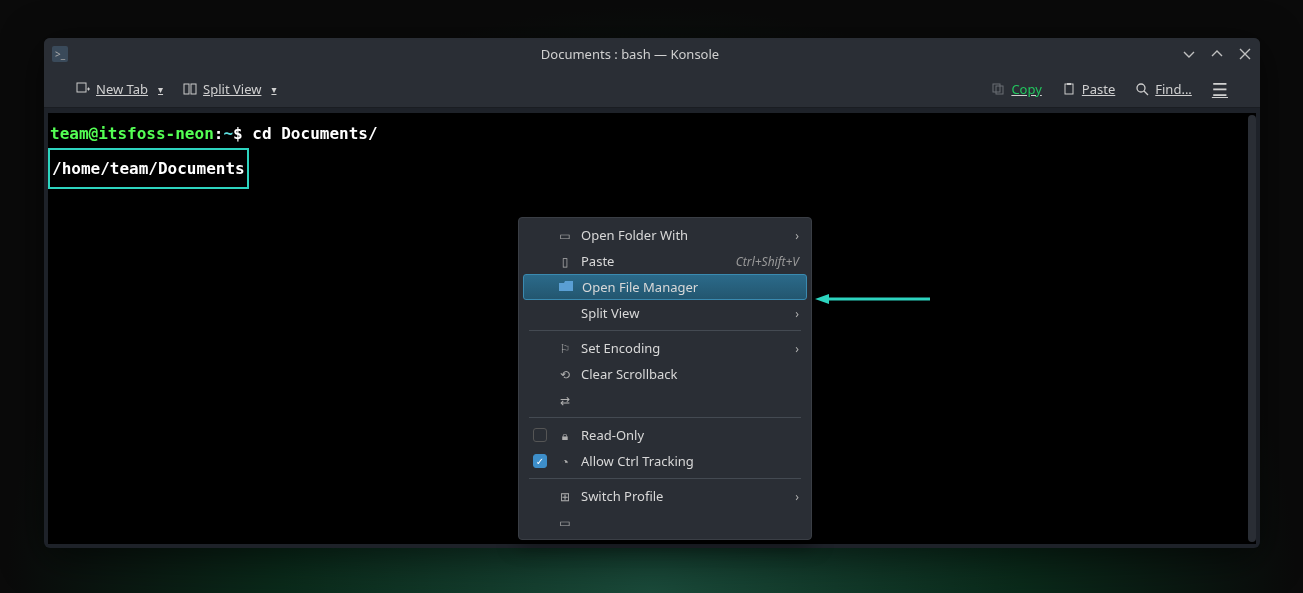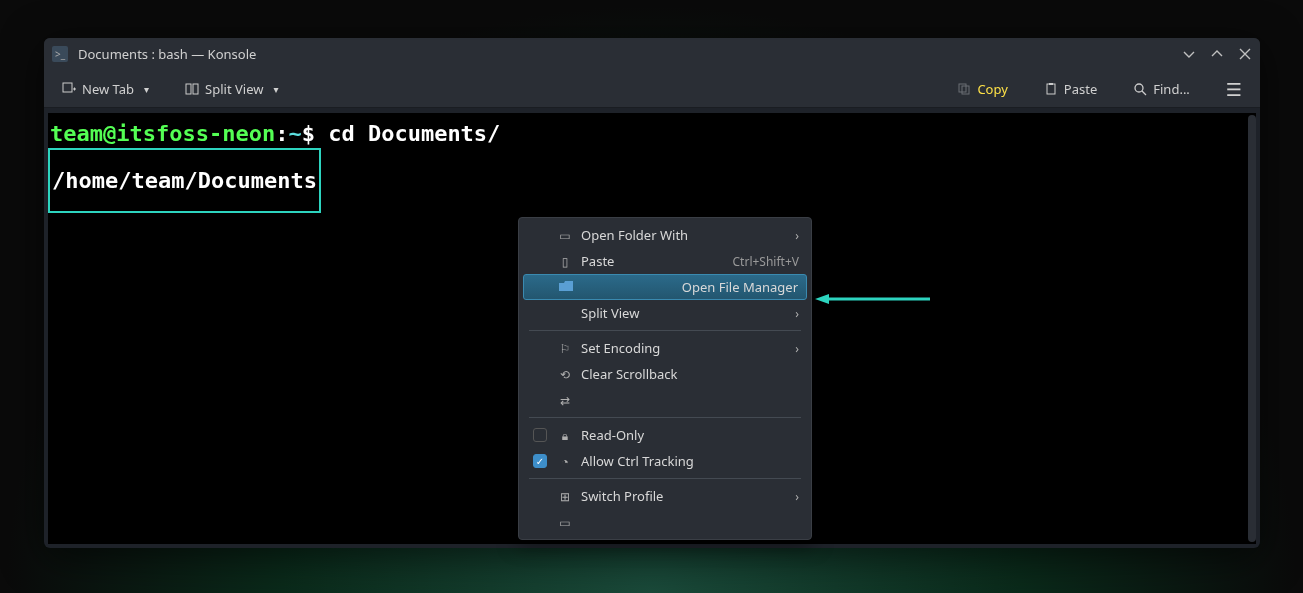--- a/index.html
+++ b/index.html
@@ -40,72 +40,73 @@
   width: 16px; height: 16px;
   background: #3a4a5a;
   border-radius: 2px;
   display: flex;
   align-items: center;
   justify-content: center;
   margin-right: 10px;
   font-size: 10px;
   color: #aaa;
 }
-.titlebar-title { flex: 1; }
+.titlebar-title { flex: 1; text-align: center; }
 .win-btns { display: flex; gap: 14px; align-items: center; }
 .win-btn { width: 14px; height: 14px; display:flex; align-items:center; justify-content:center; color:#c0c0c0; cursor:pointer; font-size:13px; }
 .toolbar {
   height: 38px;
   background: #2a2e35;
   display: flex;
   align-items: center;
-  padding: 0 10px;
-  gap: 20px;
+  padding: 0 24px;
+  gap: 4px;
   color: #d0d0d0;
   font-size: 13px;
   border-bottom: 1px solid #1a1d22;
+  text-decoration: underline;
 }
 .tb-item {
   display: flex;
   align-items: center;
   gap: 6px;
   padding: 4px 8px;
   border-radius: 3px;
   cursor: pointer;
 }
 .tb-item .ico { width:14px; height:14px; display:flex; align-items:center; justify-content:center; }
 .tb-spacer { flex: 1; }
-.tb-item.disabled { color: #fde047; }
+.tb-item.disabled { color: #22c55e; }
 .hamburger { font-size:18px; }
 .terminal {
   background: #000;
   position: absolute;
   left: 4px; right: 4px; top: 75px; bottom: 4px;
   font-family: "DejaVu Sans Mono", "Consolas", monospace;
-  font-size: 22px;
+  font-size: 16px;
   font-weight: bold;
   line-height: 29px;
   padding: 6px 2px;
   color: #fff;
 }
 .scrollbar {
   position: absolute;
   right: 0; top: 2px; bottom: 2px;
   width: 8px;
   background: #2a2e35;
   border-radius: 4px;
 }
 .tline { white-space: pre; }
 .c-green { color: #54ff54; font-weight: bold; }
 .c-cyan { color: #5cdede; font-weight: bold; }
 .c-white { color: #ffffff; }
 .highlighted-box {
   display: inline-block;
   border: 2px solid #2dd4bf;
-  padding: 16px 2px;
+  padding: 4px 2px;
   margin-left: -2px;
 }
 .cursor-block {
   display: inline-block;
   width: 13px;
   height: 24px;
   background: #f0f0f0;
   vertical-align: text-bottom;
   margin-left: 4px;
 }
@@ -126,26 +127,25 @@
   display: flex;
   align-items: center;
   height: 26px;
   padding: 0 8px;
   border-radius: 3px;
   gap: 8px;
 }
 .menu-item.highlighted {
   background: linear-gradient(#2b6a8a, #23566f);
   border: 1px solid #3a8ab0;
-  text-align: right;
 }
 .menu-icon { width:16px; height:16px; display:flex; align-items:center; justify-content:center; font-size:12px; color:#b0b0b0; }
 .menu-icon.folder { color:#5a9fd4; }
 .menu-label { flex: 1; }
-.menu-shortcut { color: #9a9a9a; font-size: 12px; }
+.menu-shortcut { color: #9a9a9a; font-size: 12px; font-style: italic; }
 .menu-arrow { color: #b0b0b0; font-size: 12px; }
 .menu-sep { height:1px; background:#444a52; margin: 4px 6px; }
 .menu-check {
   width:14px; height:14px; border:1px solid #555; border-radius:3px;
   display:flex; align-items:center; justify-content:center; font-size:10px;
 }
 .menu-check.checked { background:#3d8ec9; border-color:#3d8ec9; color:#fff; }
 .checkbox-col { width: 18px; display:flex; justify-content:center; }
 .arrow-annotation {
   position: absolute;

